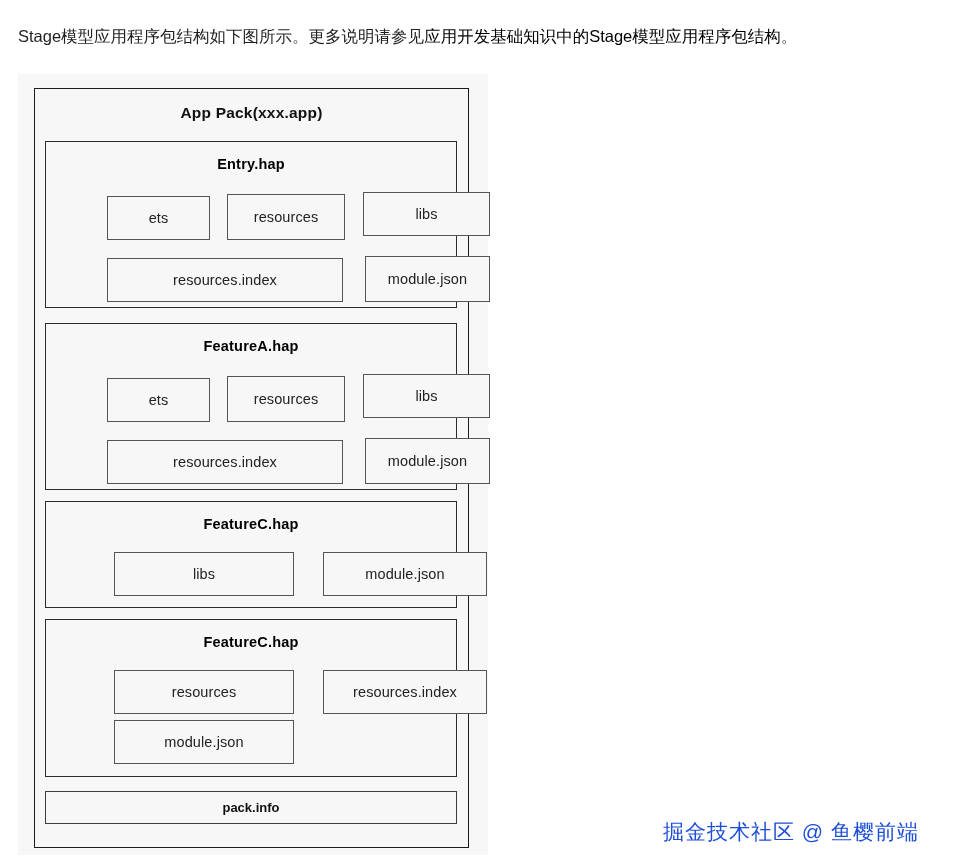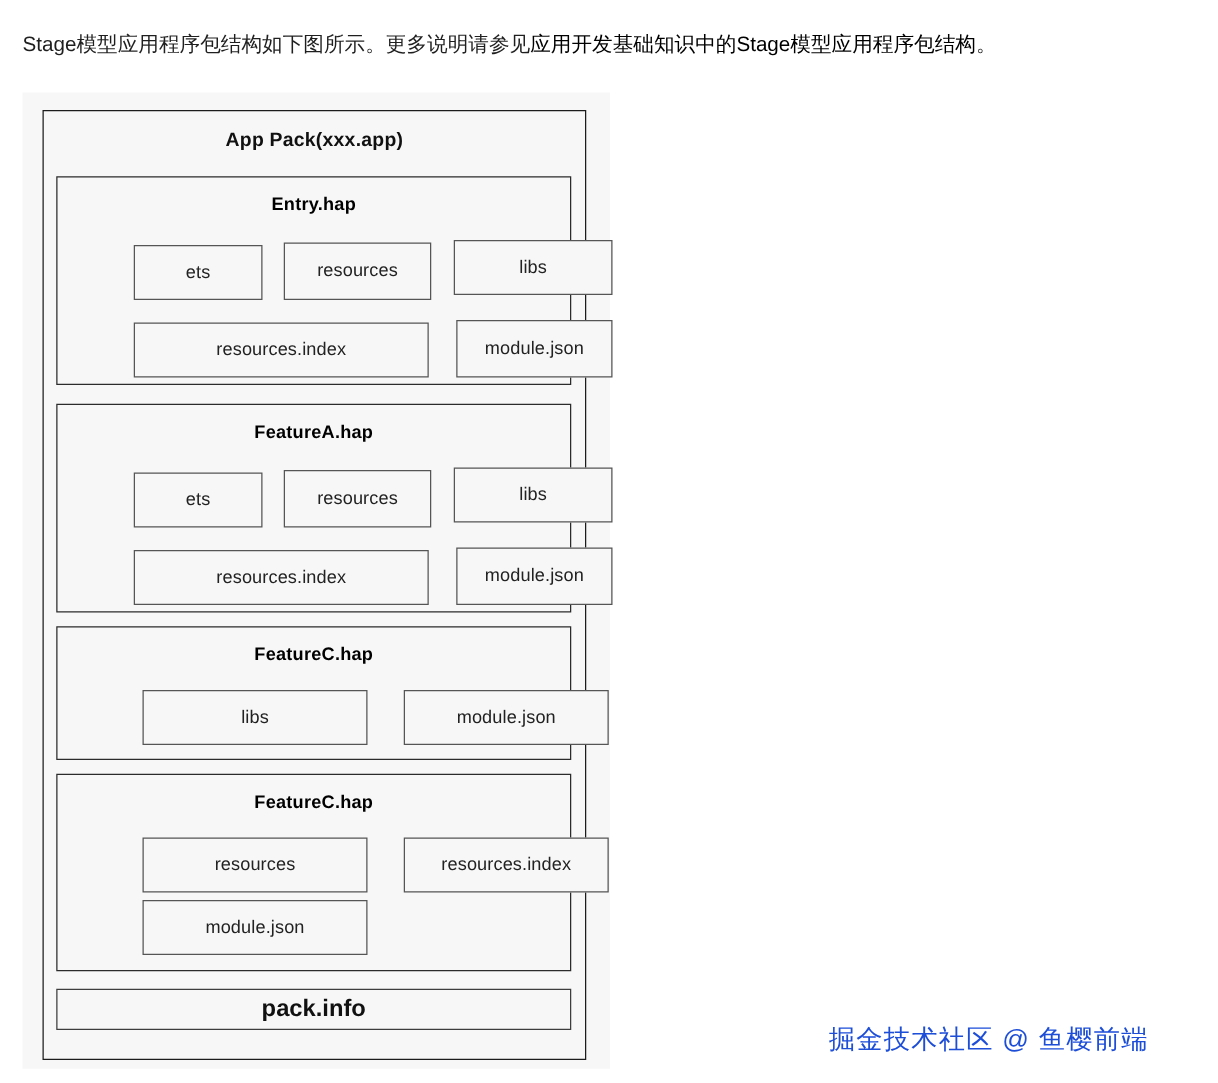--- a/index.html
+++ b/index.html
@@ -94,21 +94,21 @@
   }
 
   
   #pack-info-box {
     position: absolute;
     border: 1.5px solid #3d3d3d;
     background: #f7f7f7;
     display: flex;
     align-items: center;
     justify-content: center;
-    font-size: 19px;
+    font-size: 13px;
     font-weight: bold;
     color: #111111;
   }
 
   
   #watermark {
     position: absolute;
     left: 663px;
     top: 818px;
     font-size: 21px;

